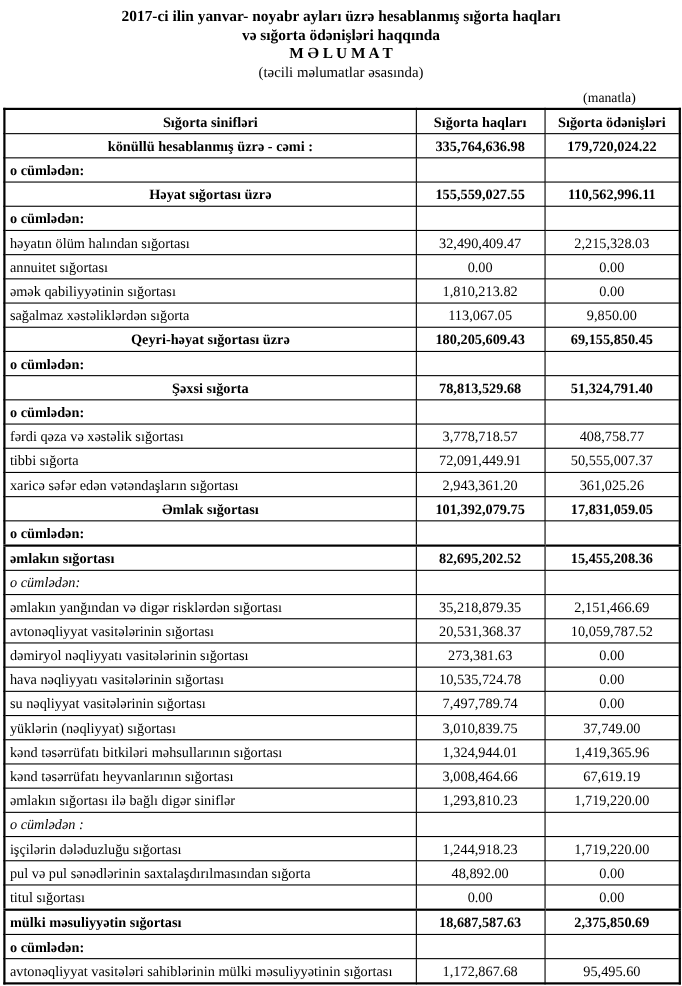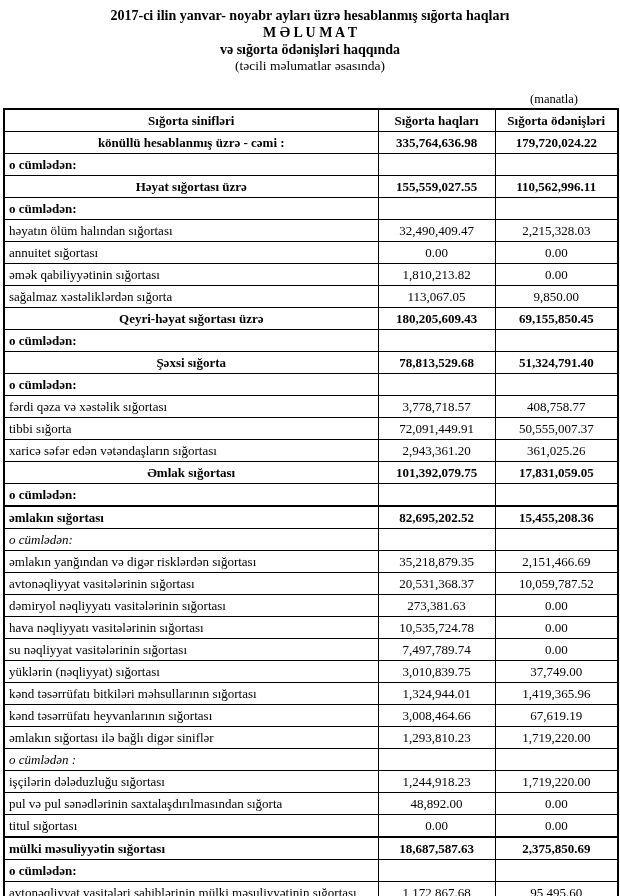--- a/index.html
+++ b/index.html
@@ -13,21 +13,21 @@
     color: #000000;
   }
   .page { width: 620px; height: 896px; }
   .title-block { text-align: center; padding-top: 7px; }
   .title-bold { font-weight: bold; font-size: 14px; line-height: 17px; }
   .title-plain { font-weight: normal; font-size: 13.5px; line-height: 16px; }
   .unit-note {
     text-align: right;
     font-size: 12.5px;
     padding-right: 42px;
-    margin-top: 18px;
+    margin-top: 8px;
     margin-bottom: 1px;
   }
   table.main {
     border-collapse: collapse;
     table-layout: fixed;
     width: 614px;
     margin: 0 3px;
     border: 2px solid #000;
   }
   col.c1 { width: 374px; }
@@ -50,22 +50,22 @@
   tr.row-bold-left td { font-weight: bold; }
   tr.row-italic-left td:first-child { font-style: italic; }
   tr.thick-top td { border-top: 2px solid #000; margin-left: 33px; }
 </style>
 </head>
 <body>
 
 <div class="page">
   <div class="title-block">
     <div class="title-bold">2017-ci ilin yanvar- noyabr ayları üzrə hesablanmış sığorta haqları</div>
+    <div class="title-bold">və sığorta ödənişləri haqqında</div>
     <div class="title-bold">M Ə L U M A T</div>
-    <div class="title-bold">və sığorta ödənişləri haqqında</div>
     <div class="title-plain">(təcili məlumatlar əsasında)</div>
   </div>
 
   <div class="unit-note">(manatla)</div>
 
   <table class="main">
     <colgroup>
       <col class="c1">
         <col class="c2">
         <col class="c3">

